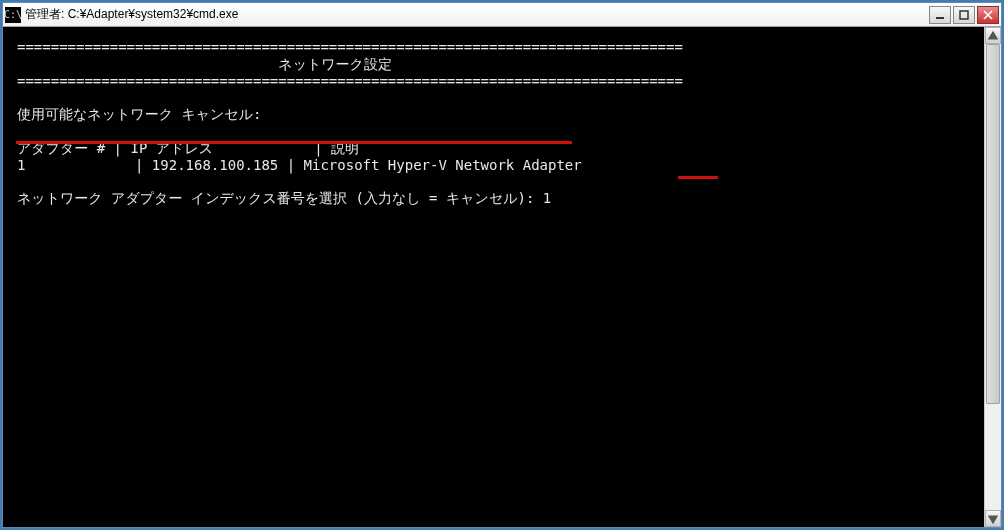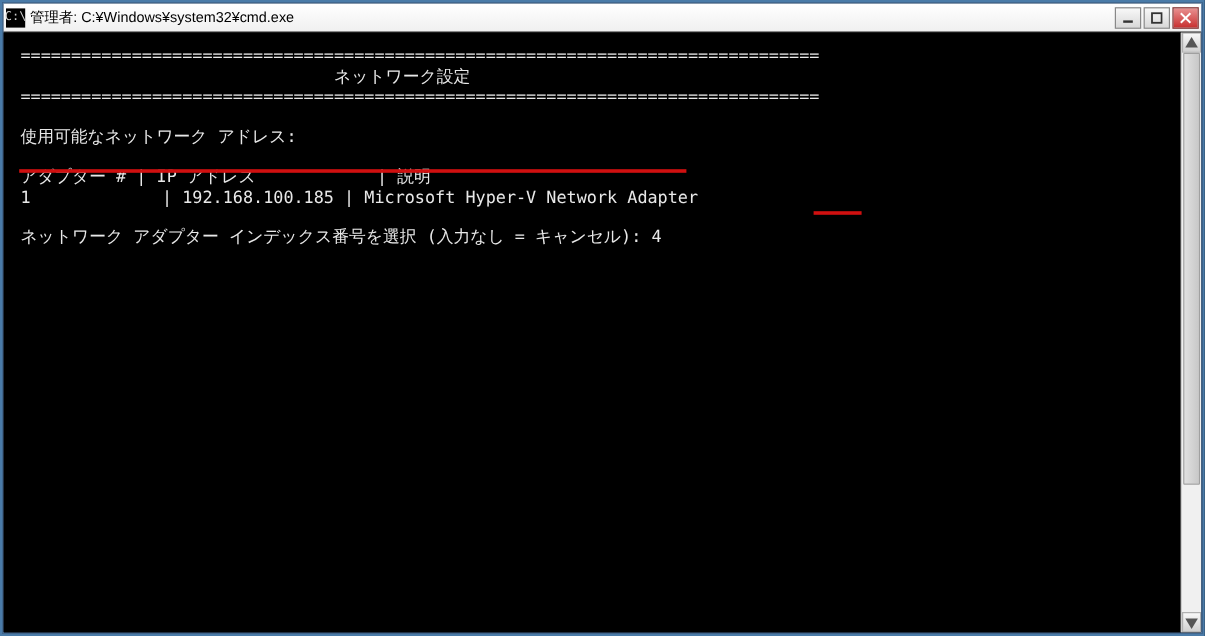--- a/index.html
+++ b/index.html
@@ -140,21 +140,21 @@
       top: 149px;
       width: 40px;
     }
   </style>
 </head>
 <body>
 
 <div class="window">
   <div class="title-bar">
     <div class="title-icon">C:\</div>
-    <div class="title-text">管理者: C:¥Windows¥system32¥cmd.exe</div>
+    <div class="title-text">管理者: C:¥Adapter¥system32¥cmd.exe</div>
     <div class="win-controls">
       <div class="win-btn">
         <svg viewBox="0 0 10 10">
             <rect x="1" y="7" width="8" height="2" fill="#333"></rect>
           </svg>
       </div>
       <div class="win-btn">
         <svg viewBox="0 0 10 10">
             <rect x="1" y="1" width="8" height="8" fill="none" stroke="#333" stroke-width="1.5"></rect>
           </svg>
@@ -165,26 +165,26 @@
           </svg>
       </div>
     </div>
   </div>
 
   <div class="console-area">
     <div class="console-content"><span>===============================================================================</span>
 <span>                               </span><span>ネットワーク設定</span>
 <span>===============================================================================</span>
 <span></span>
-<span>使用可能なネットワーク アドレス:</span>
+<span>使用可能なネットワーク キャンセル:</span>
 <span></span>
 <span>アダプター # | IP アドレス            | 説明</span>
 <span>1             | 192.168.100.185 | Microsoft Hyper-V Network Adapter</span>
 <span></span>
-<span>ネットワーク アダプター インデックス番号を選択 (入力なし = キャンセル): 4</span>
+<span>ネットワーク アダプター インデックス番号を選択 (入力なし = キャンセル): 1</span>
       <div class="underline-red-1"></div>
       <div class="underline-red-2"></div>
     </div>
 
     <div class="scrollbar">
       <div class="scroll-btn">
         <svg viewBox="0 0 8 8">
             <path d="M4 1 L7 6 L1 6 Z" fill="#555"></path>
           </svg>
       </div>

